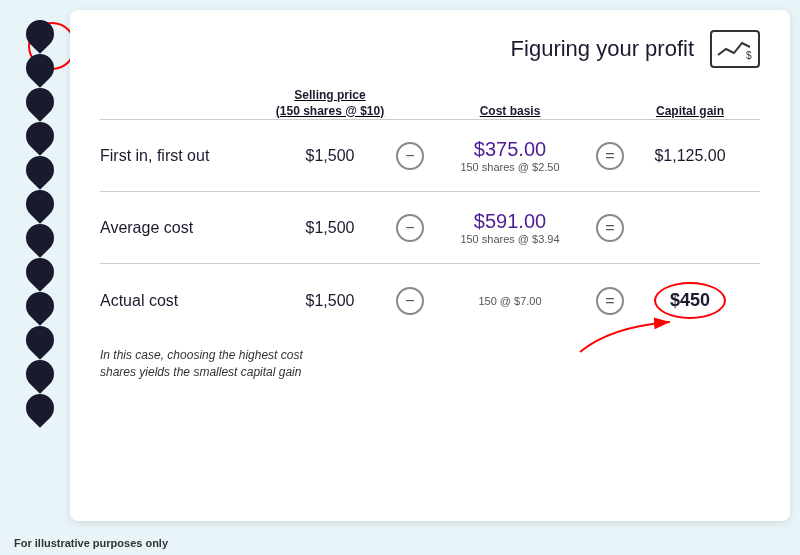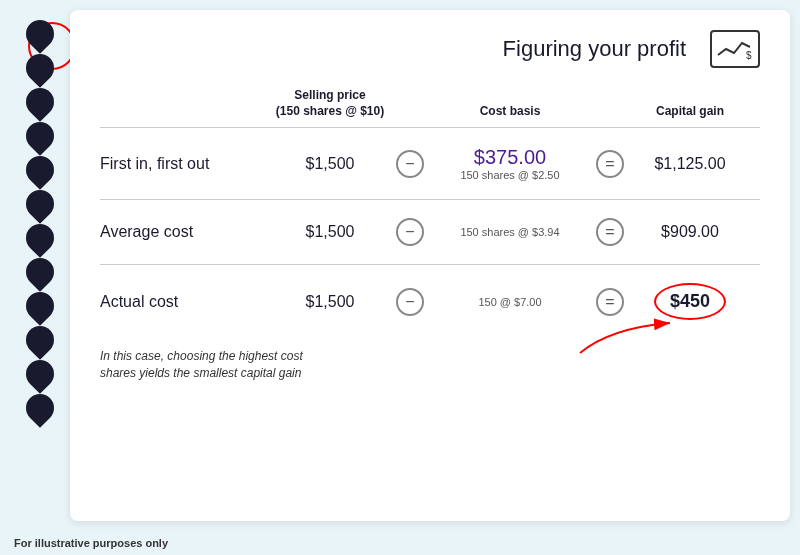--- a/index.html
+++ b/index.html
@@ -53,21 +53,21 @@
     .header-row {
       display: flex;
       justify-content: flex-end;
       align-items: center;
       margin-bottom: 20px;
     }
 
     .title-section {
       display: flex;
       align-items: center;
-      gap: 24px;
+      gap: 16px;
     }
 
     .title-text {
       font-size: 22px;
       font-weight: 400;
       color: #1a1a2e;
     }
 
     .chart-icon {
       width: 50px;
@@ -86,23 +86,24 @@
     }
 
     .table-container {
       width: 100%;
     }
 
     .table-header {
       display: grid;
       grid-template-columns: 170px 120px 40px 160px 40px 120px;
       align-items: end;
-      padding-bottom: 8px;
+      padding-bottom: 0;
       border-bottom: 1px solid #ccc;
       margin-bottom: 0;
+      text-decoration: underline;
     }
 
     .col-header {
       font-size: 12px;
       font-weight: bold;
       color: #1a1a2e;
       text-align: center;
       line-height: 1.3;
     }
 
@@ -282,26 +283,26 @@
         <div class="capital-gain-cell">$1,125.00</div>
       </div>
 
       <div class="table-row">
         <div class="row-label">Average cost</div>
         <div class="cell-value">$1,500</div>
         <div class="operator-cell">
           <span class="minus-circle">−</span>
         </div>
         <div class="cell-value-multi">
+          <span class="main-val">$591.00</span>
           <span class="sub-val">150 shares @ $3.94</span>
         </div>
         <div class="operator-cell">
           <span class="equals-circle">=</span>
         </div>
-        <div class="capital-gain-cell">$909.00</div>
       </div>
 
       <div class="table-row">
         <div class="row-label">Actual cost</div>
         <div class="cell-value">$1,500</div>
         <div class="operator-cell">
           <span class="minus-circle">−</span>
         </div>
         <div class="cell-value-multi">
           <span class="sub-val">150 @ $7.00</span>

